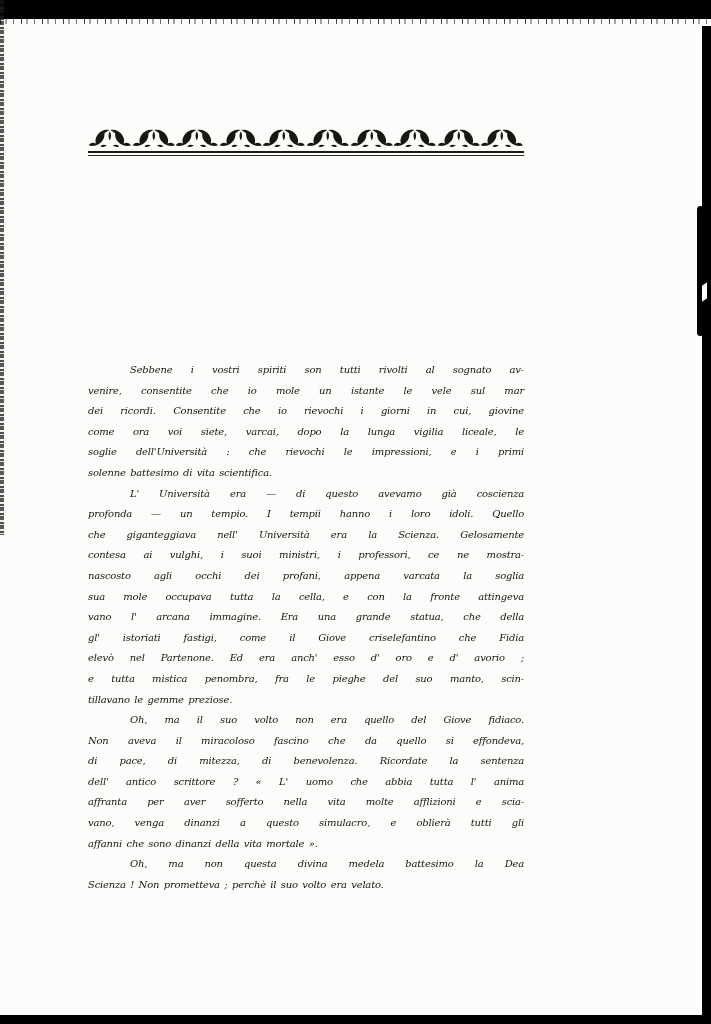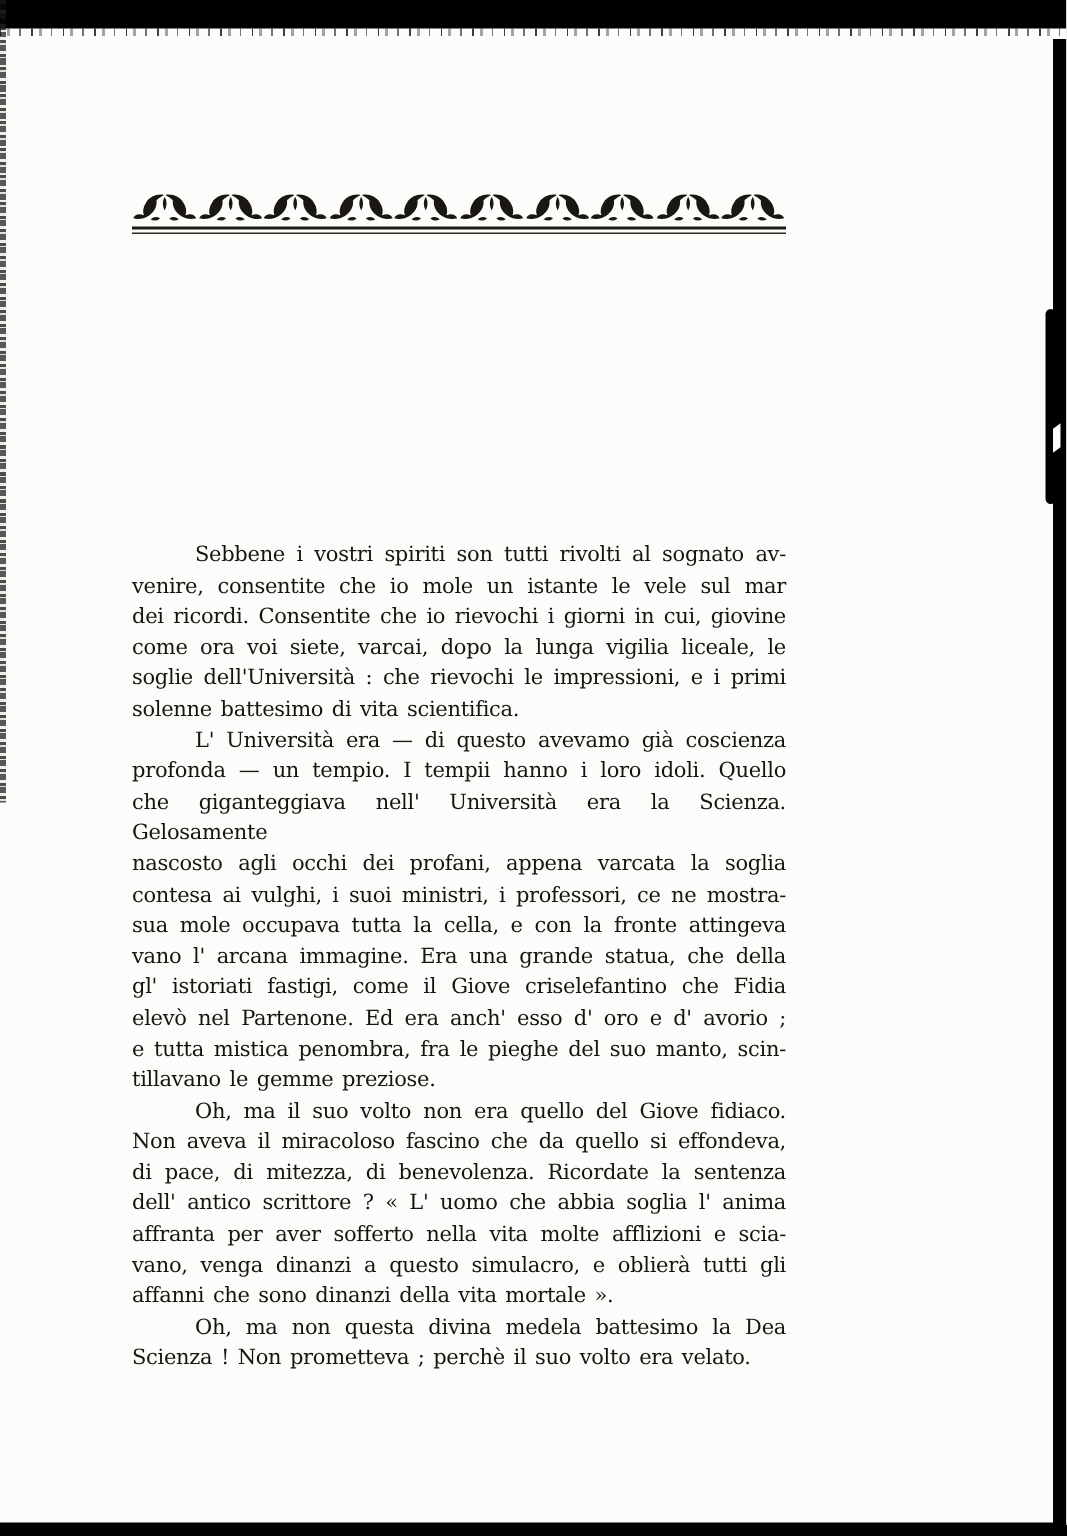--- a/index.html
+++ b/index.html
@@ -58,22 +58,23 @@
   
   .ornament-band { position: absolute; left: 88px; top: 128px; width: 436px; }
   .frieze { display: flex; height: 21px; align-items: stretch; }
   .frieze svg { flex: 1 1 auto; height: 21px; }
   .rule-thick { margin-top: 2px; border-top: 2px solid #1e1b17; }
   .rule-thin  { margin-top: 2px; border-top: 1px solid #2e2a25; }
 
   
   .text-block {
     position: absolute; left: 88px; top: 360px; width: 436px;
-    font-size: 14px; line-height: 20.6px; letter-spacing: -0.2px;
+    font-size: 10px; line-height: 20.6px; letter-spacing: -0.2px;
     word-spacing: 1.5px;
+    font-style: italic;
   }
   .paragraph { margin: 0; }
   .line {
     text-align: justify;
     text-align-last: justify;
   }
   .line.first { text-indent: 42px; }
   .line.last { text-align-last: left; }
 </style>
 </head>
@@ -198,34 +199,34 @@
         <div class="line">venire, consentite che io mole un istante le vele sul mar</div>
         <div class="line">dei ricordi. Consentite che io rievochi i giorni in cui, giovine</div>
         <div class="line">come ora voi siete, varcai, dopo la lunga vigilia liceale, le</div>
         <div class="line">soglie dell'Università : che rievochi le impressioni, e i primi</div>
         <div class="line last">solenne battesimo di vita scientifica.</div>
       </div>
       <div class="paragraph">
         <div class="line first">L' Università era — di questo avevamo già coscienza</div>
         <div class="line">profonda — un tempio. I tempii hanno i loro idoli. Quello</div>
         <div class="line">che giganteggiava nell' Università era la Scienza. Gelosamente</div>
+        <div class="line">contesa ai vulghi, i suoi ministri, i professori, ce ne mostra-</div>
         <div class="line">nascosto agli occhi dei profani, appena varcata la soglia</div>
-        <div class="line">contesa ai vulghi, i suoi ministri, i professori, ce ne mostra-</div>
         <div class="line">sua mole occupava tutta la cella, e con la fronte attingeva</div>
         <div class="line">vano l' arcana immagine. Era una grande statua, che della</div>
         <div class="line">gl' istoriati fastigi, come il Giove criselefantino che Fidia</div>
         <div class="line">elevò nel Partenone. Ed era anch' esso d' oro e d' avorio ;</div>
         <div class="line">e tutta mistica penombra, fra le pieghe del suo manto, scin-</div>
         <div class="line last">tillavano le gemme preziose.</div>
       </div>
       <div class="paragraph">
         <div class="line first">Oh, ma il suo volto non era quello del Giove fidiaco.</div>
         <div class="line">Non aveva il miracoloso fascino che da quello si effondeva,</div>
         <div class="line">di pace, di mitezza, di benevolenza. Ricordate la sentenza</div>
-        <div class="line">dell' antico scrittore ? « L' uomo che abbia soglia l' anima</div>
+        <div class="line">dell' antico scrittore ? « L' uomo che abbia tutta l' anima</div>
         <div class="line">affranta per aver sofferto nella vita molte afflizioni e scia-</div>
         <div class="line">vano, venga dinanzi a questo simulacro, e oblierà tutti gli</div>
         <div class="line last">affanni che sono dinanzi della vita mortale ».</div>
       </div>
       <div class="paragraph">
         <div class="line first">Oh, ma non questa divina medela battesimo la Dea</div>
         <div class="line last">Scienza ! Non prometteva ; perchè il suo volto era velato.</div>
       </div>
     </div>
 

